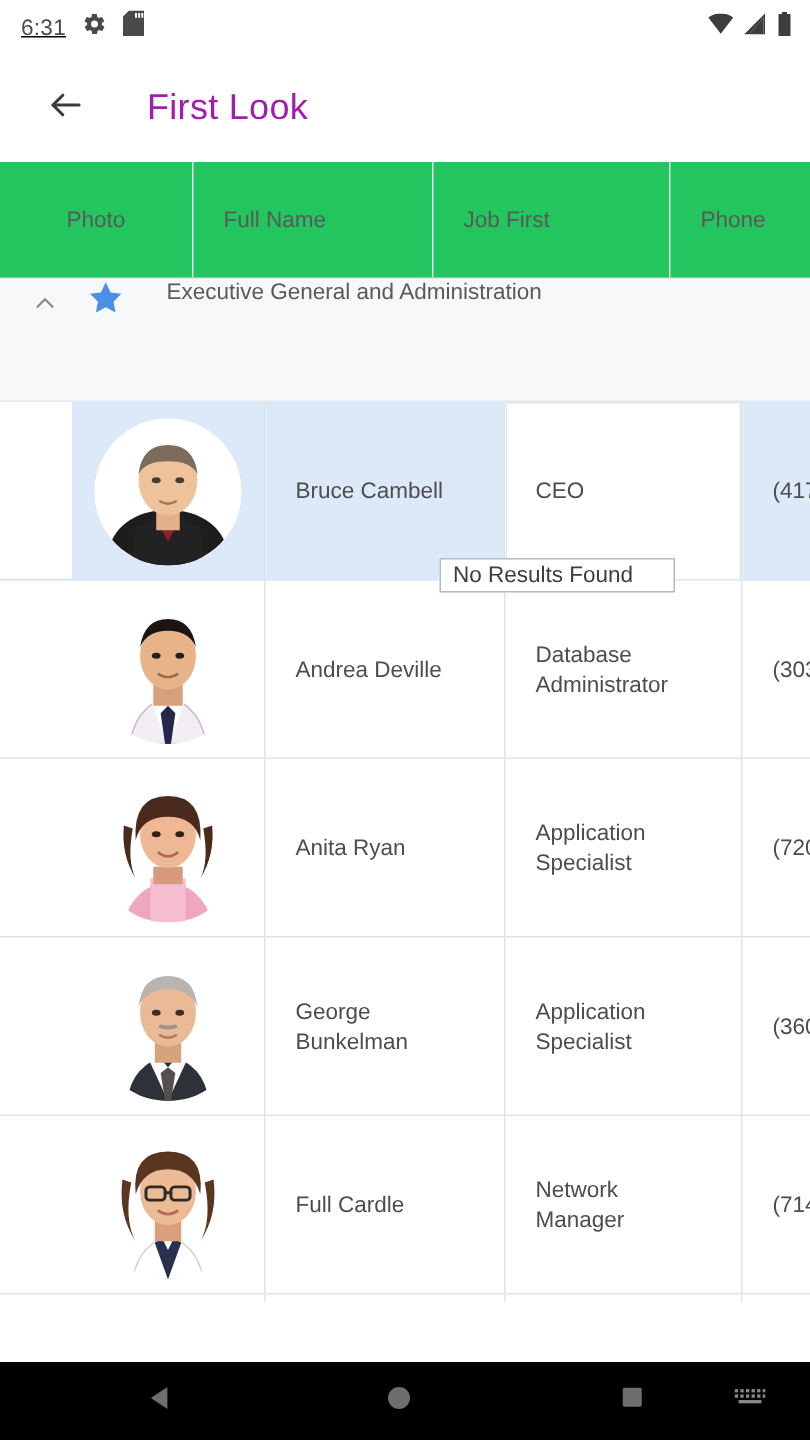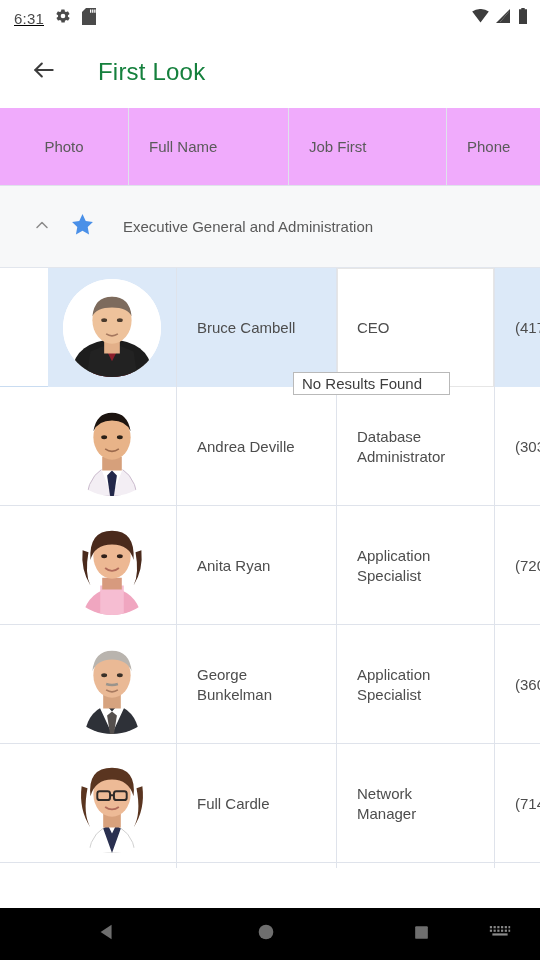--- a/index.html
+++ b/index.html
@@ -29,21 +29,21 @@
     display:flex; align-items:center;
     background:#ffffff;
     padding-left:22px;
   }
   .back-btn {
     width:44px; height:44px;
     display:flex; align-items:center; justify-content:center;
     cursor:pointer;
   }
   .appbar-title {
-    font-size:24px; color:#15803d;
+    font-size:24px; color:#a21caf;
     margin-left:32px; font-weight:400;
     letter-spacing:.2px;
   }
 
   
   .grid-wrap {
     position:absolute; top:108px; left:0;
     width:540px; height:760px;
     overflow:hidden; background:#fff;
   }
@@ -56,35 +56,35 @@
     font-size:15px; color:#4d4d4d;
     overflow:hidden; white-space:nowrap;
     position:relative;
   }
   .c-photo  { width:129px; justify-content:center; padding:0; }
   .c-name   { width:160px; }
   .c-job    { width:158px; }
   .c-phone  { width:155px; }
 
   
-  .header-row { height:78px; border-bottom:1px solid #dfe3eb; background:#f0abfc; }
+  .header-row { height:78px; border-bottom:1px solid #dfe3eb; background:#22c55e; }
   .header-row .cell {
     font-size:15px; color:#5a5a5a;
     align-items:center; justify-content:flex-start;
     border-bottom:none;
   }
   .header-row .c-photo { justify-content:center; }
 
   
   .group-row {
     height:82px; width:100%;
-    display:flex; align-items:center;
+    display:flex; align-items:flex-start;
     background:#f7f8f9;
     border-bottom:1px solid #e2e6ed;
-    padding-left:24px;
+    padding-left:12px;
   }
   .group-chevron {
     width:36px; height:36px;
     display:flex; align-items:center; justify-content:center;
     cursor:pointer;
   }
   .group-star { margin-left:10px; display:flex; align-items:center; }
   .group-label {
     margin-left:28px; font-size:15px; color:#5a5a5a;
   }

